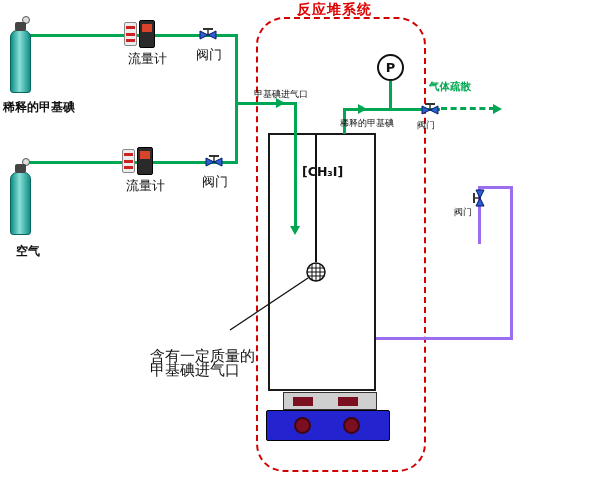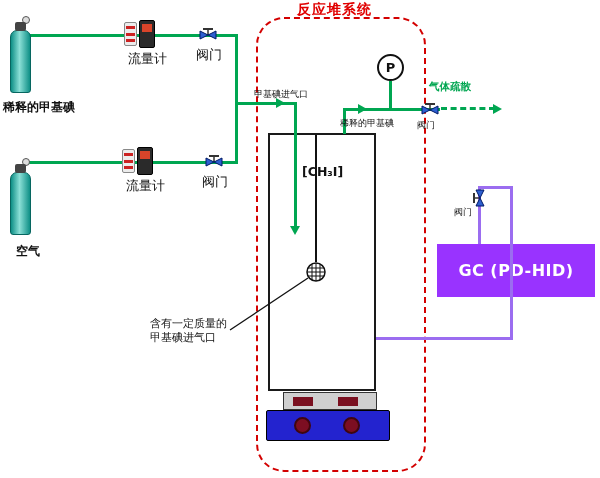--- a/index.html
+++ b/index.html
@@ -19,21 +19,21 @@
   
   .arr{position:absolute;width:0;height:0;z-index:7;}
   .arr.right{border-top:5px solid transparent;border-bottom:5px solid transparent;border-left:9px solid #00A651;}
   .arr.down{border-left:5px solid transparent;border-right:5px solid transparent;border-top:9px solid #00A651;}
 
   
   .lbl{position:absolute;color:#111;z-index:10;white-space:nowrap;}
   .lbl.small{font-size:13px;}
   .lbl.tiny{font-size:9px;}
   .lbl.bold{font-weight:bold;font-size:12px;}
-  .lbl.note{font-size:11px;line-height:14px;}
+  .lbl.note{font-size:15px;line-height:14px;margin-top:32px;}
   .title-red{position:absolute;color:#E00000;font-weight:bold;font-size:14px;letter-spacing:1px;z-index:10;}
   .vent-lbl{position:absolute;color:#00A651;font-weight:bold;font-size:10.5px;z-index:10;}
 
   
   .boundary{position:absolute;left:256px;top:17px;width:166px;height:451px;border:2.5px dashed #D30000;border-radius:28px;z-index:1;}
 
   
   .chamber{position:absolute;left:268px;top:133px;width:108px;height:258px;background:#fff;border:2px solid #1a1a1a;z-index:3;box-sizing:border-box;}
   .rod{position:absolute;left:315px;top:135px;width:2px;height:127px;background:#111;z-index:7;}
   .sensor-box{position:absolute;left:302px;top:298px;width:70px;height:23px;background:#b5b5b5;border:1.5px solid #444;z-index:8;display:flex;align-items:center;justify-content:center;font-weight:bold;font-size:11.5px;color:#111;box-sizing:border-box;}
@@ -198,23 +198,20 @@
     <line x1="4" y1="57" x2="82" y2="5" stroke="#111" stroke-width="1.3"></line>
   </svg>
 
   <div class="heater-top"></div>
   <div class="heater-slot" style="left:293px;top:397px;"></div>
   <div class="heater-slot" style="left:338px;top:397px;"></div>
   <div class="heater-body"></div>
   <div class="knob" style="left:294px;top:417px;"></div>
   <div class="knob" style="left:343px;top:417px;"></div>
 
-  <div class="gc-box">
-    <span>GC (PD-HID)</span>
-  </div>
 
   <div class="valve" style="left:471px;top:190px;transform:rotate(-90deg);">
     <svg width="18" height="16" viewBox="0 0 18 16">
       <line x1="9" y1="2" x2="9" y2="8" stroke="#333" stroke-width="1.5"></line>
       <line x1="4" y1="2" x2="14" y2="2" stroke="#333" stroke-width="2"></line>
       <polygon points="1,4 9,8 1,12" fill="#2E5FD0" stroke="#001A66" stroke-width="1"></polygon>
       <polygon points="17,4 9,8 17,12" fill="#2E5FD0" stroke="#001A66" stroke-width="1"></polygon>
     </svg>
   </div>
   <div class="lbl tiny" style="left:454px;top:206px;">阀门</div>

